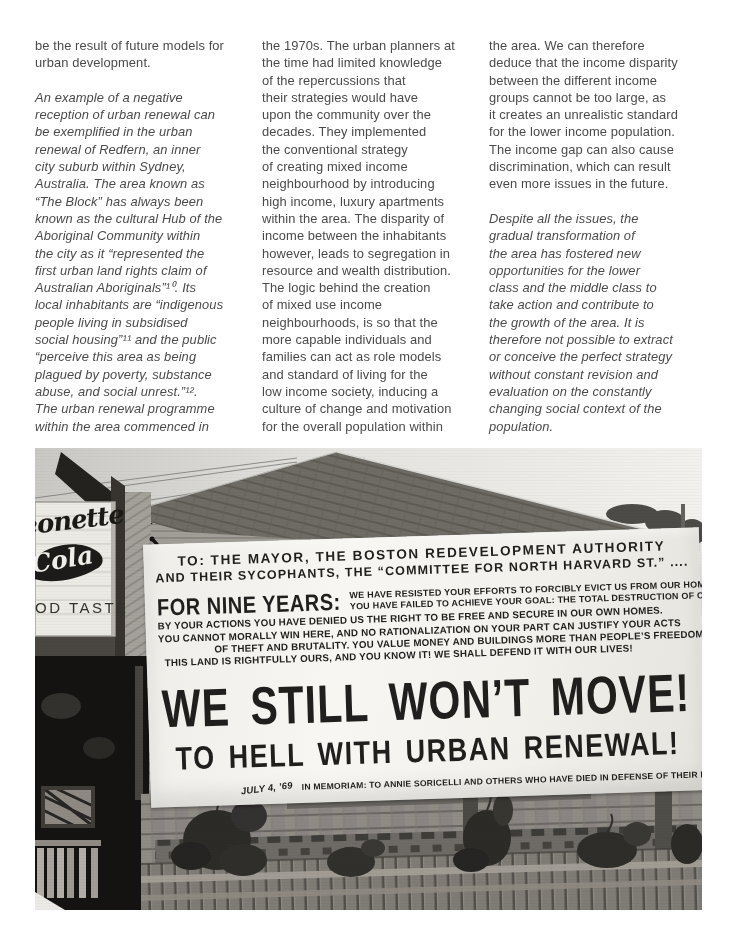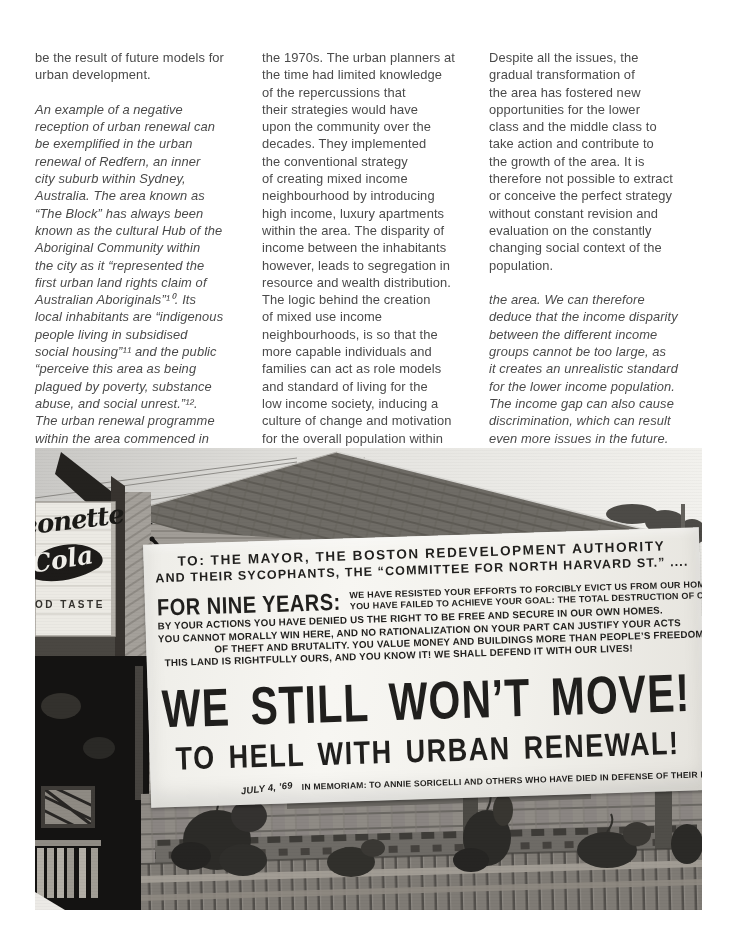--- a/index.html
+++ b/index.html
@@ -1,35 +1,35 @@
 <!DOCTYPE html>
 <html><head>
 <meta charset="utf-8">
 <style>
   html,body{margin:0;padding:0;width:730px;height:945px;background:#ffffff;overflow:hidden;}
   .page{position:relative;width:730px;height:945px;background:#ffffff;font-family:"Liberation Sans",sans-serif;}
 
   
-  .columns{position:absolute;left:35px;top:49px;display:flex;gap:9px;}
+  .columns{position:absolute;left:35px;top:37px;display:flex;gap:9px;}
   .col{width:218px;font-size:12.9px;line-height:17.3px;color:#4a4a4a;letter-spacing:0.1px;}
   .col p{margin:0;white-space:pre-line;}
   .col p + p{margin-top:17.3px;font-style:italic;}
 
   
   .photo{position:absolute;left:35px;top:448px;width:667px;height:462px;overflow:hidden;background:#e8e7e3;}
   .photo::after{content:"";position:absolute;inset:0;pointer-events:none;
     background:repeating-linear-gradient(0deg,rgba(0,0,0,0.025) 0 1px,transparent 1px 3px);}
   .photo svg{position:absolute;left:0;top:0;}
 
   
   .sign-eonette{position:absolute;left:-14px;top:57px;font-family:"DejaVu Serif",serif;
     font-style:italic;font-weight:bold;font-size:26px;color:#1b1a17;transform:rotate(-7deg);letter-spacing:-1px;z-index:2;}
   .sign-cola{position:absolute;left:-4px;top:97px;font-family:"DejaVu Serif",serif;
     font-style:italic;font-weight:bold;font-size:25px;color:#efede8;transform:rotate(-9deg);z-index:2;}
-  .sign-taste{position:absolute;left:0px;top:151px;font-weight:bold;font-size:10px;
+  .sign-taste{position:absolute;left:0px;top:151px;font-weight:normal;font-size:15px;
     letter-spacing:2.5px;color:#33312d;z-index:2;}
 
   
   .billboard{position:absolute;left:112px;top:88px;width:556px;height:263px;z-index:2;
     background:linear-gradient(100deg,#eeede8 0%,#f7f6f2 35%,#f2f1ec 65%,#e5e3dd 100%);
     transform:rotate(-1.8deg);
     box-shadow:0 2px 3px rgba(0,0,0,0.3), inset 0 -12px 20px rgba(0,0,0,0.10), inset 0 4px 8px rgba(255,255,255,0.5);
     color:#201f1d;font-weight:bold;}
   .bb-to{text-align:center;padding-top:9px;font-size:13.5px;line-height:17px;letter-spacing:1.6px;white-space:nowrap;}
   .bb-to div:nth-child(2){font-size:12.5px;letter-spacing:1.1px;}
@@ -96,42 +96,42 @@
 of mixed use income
 neighbourhoods, is so that the
 more capable individuals and
 families can act as role models
 and standard of living for the
 low income society, inducing a
 culture of change and motivation
 for the overall population within</p>
     </div>
     <div class="col">
+      <p>the area.  We can therefore
+deduce that the income disparity
+between the different income
+groups cannot be too large, as
+it creates an unrealistic standard
+for the lower income population.
+The income gap can also cause
+discrimination, which can result
+even more issues in the future.</p>
       <p>Despite all the issues, the
 gradual transformation of
 the area has fostered new
 opportunities for the lower
 class and the middle class to
 take action and contribute to
 the growth of the area. It is
 therefore not possible to extract
 or conceive the perfect strategy
 without constant revision and
 evaluation on the constantly
 changing social context of the
 population.</p>
-      <p>the area.  We can therefore
-deduce that the income disparity
-between the different income
-groups cannot be too large, as
-it creates an unrealistic standard
-for the lower income population.
-The income gap can also cause
-discrimination, which can result
-even more issues in the future.</p>
     </div>
   </div>
 
   <div class="photo">
 
     <svg width="667" height="462" viewBox="0 0 667 462">
       <defs>
         <linearGradient id="sky" x1="0" y1="0" x2="1" y2="0">
           <stop offset="0" stop-color="#c9c8c5"></stop>
           <stop offset="0.45" stop-color="#e4e3df"></stop>

